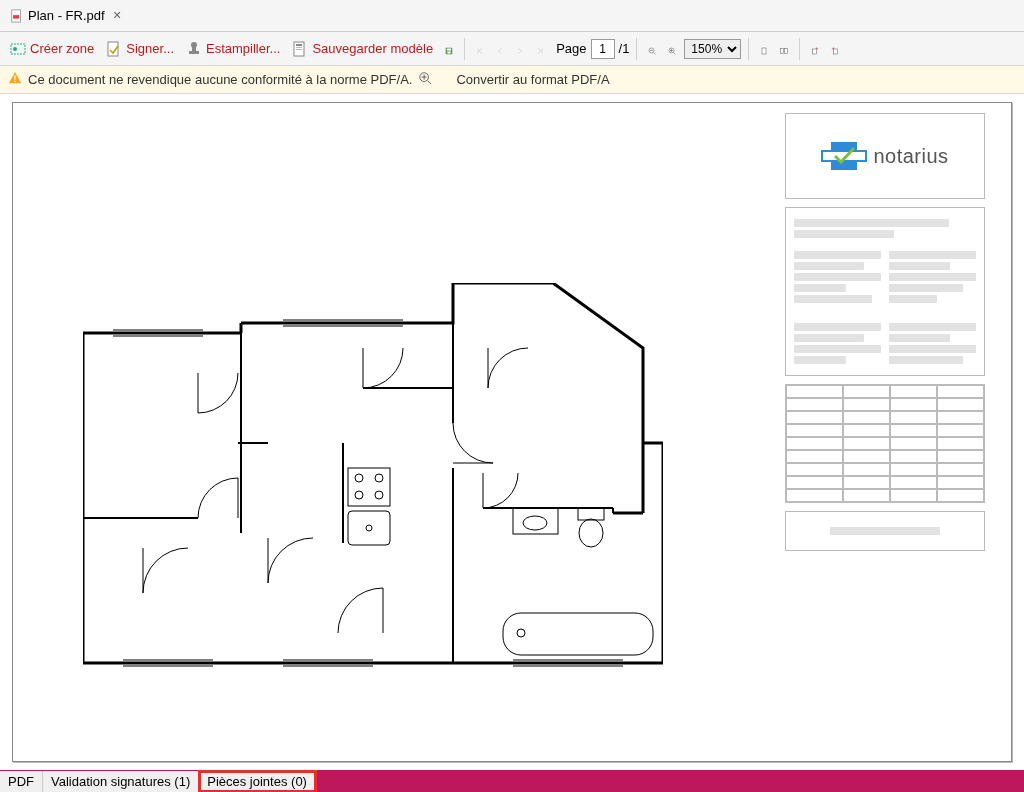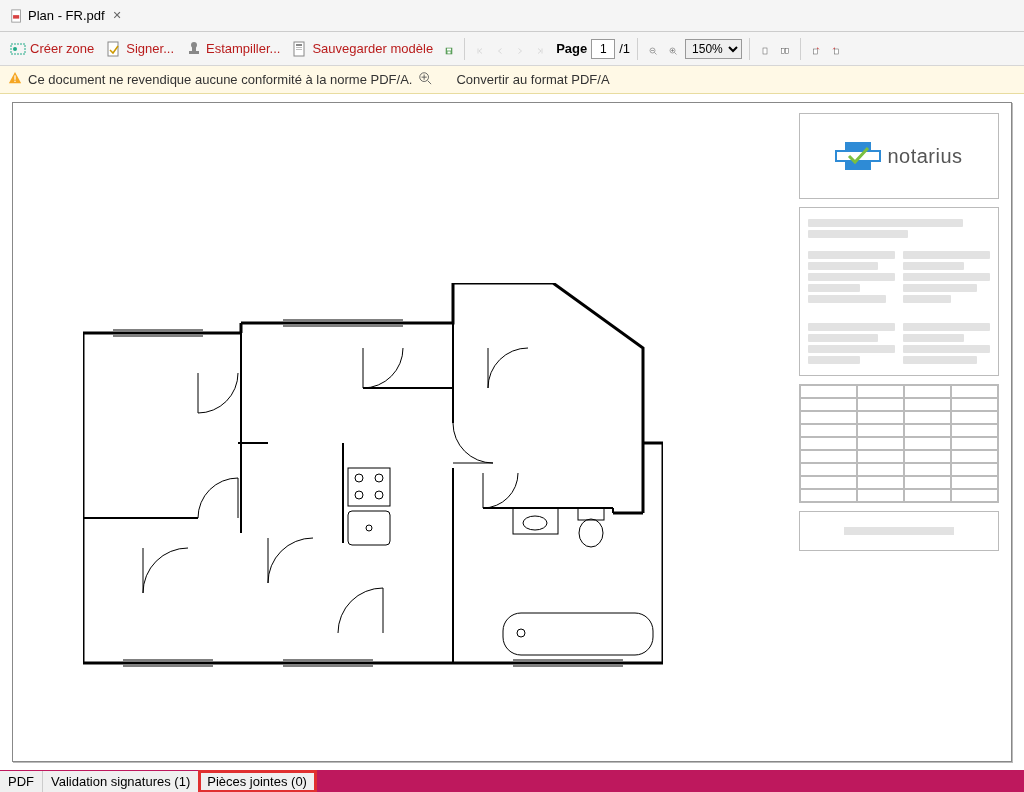--- a/index.html
+++ b/index.html
@@ -11,21 +11,21 @@
   .toolbar { display: flex; align-items: center; height: 34px; padding: 0 6px; gap: 4px; border-bottom: 1px solid #d6d6d6; background: #f5f5f5; }
   .tbtn { display: inline-flex; align-items: center; gap: 4px; padding: 2px 4px; font-size: 13px; color: #b91c1c; cursor: pointer; border-radius: 2px; }
   .tico { width: 16px; height: 16px; display: inline-block; }
   .sep { width: 1px; height: 22px; background: #d0d0d0; margin: 0 3px; }
   .page-input { width: 24px; height: 20px; text-align: center; border: 1px solid #999; font-size: 12px; }
   .zoom-select { height: 20px; font-size: 12px; border: 1px solid #999; padding: 0 2px; }
   .infobar { height: 28px; background: #fff9e6; border-bottom: 1px solid #e8dca0; display: flex; align-items: center; padding: 0 8px; gap: 6px; font-size: 13px; color: #333; }
   .viewer { flex: 1; background: #fff; position: relative; overflow: hidden; }
   .pagewrap { position: absolute; left: 12px; top: 8px; bottom: 8px; right: 12px; background: #fff; border: 1px solid #888; box-shadow: 1px 1px 0 #bbb; }
   .floorplan { position: absolute; left: 70px; top: 180px; width: 580px; height: 400px; }
-  .sidebox { position: absolute; right: 12px; top: 10px; width: 200px; bottom: 10px; display: flex; flex-direction: column; gap: 8px; }
+  .sidebox { position: absolute; right: 26px; top: 10px; width: 200px; bottom: 10px; display: flex; flex-direction: column; gap: 8px; }
   .panel { border: 1px solid #bbb; padding: 8px; }
   .logo { display: flex; align-items: center; justify-content: center; height: 86px; gap: 6px; }
   .grayline { height: 8px; background: #e2e2e2; margin: 3px 0; border-radius: 1px; }
   .graycol { display: flex; gap: 8px; }
   .graycol > div { flex: 1; }
   .tablegrid { display: grid; grid-template-columns: 1.2fr 1fr 1fr 1fr; border: 0 solid #bbb; }
   .tablegrid div { border: 0.5px solid #bbb; height: 13px; }
   .stamp { height: 40px; display: flex; align-items: center; justify-content: center; }
   .stamp .slab { width: 110px; height: 8px; background: #e2e2e2; }
   .bottom-tabs { height: 22px; border-top: 1px solid #be185d; display: flex; align-items: stretch; background: #be185d; font-size: 13px; }
@@ -106,21 +106,21 @@
   <span class="tico tbtn disabled"><svg viewBox="0 0 16 16">
         <path d="M11 3L5 8l6 5" stroke="#555" fill="none"></path>
       </svg></span>
   <span class="tico tbtn disabled"><svg viewBox="0 0 16 16">
         <path d="M5 3l6 5-6 5" stroke="#555" fill="none"></path>
       </svg></span>
   <span class="tico tbtn disabled"><svg viewBox="0 0 16 16">
         <path d="M12 3v10M4 3l6 5-6 5" stroke="#555" fill="none"></path>
       </svg></span>
 
-  <span style="margin-left:4px;font-weight:bold;">Page</span>
+  <span style="margin-left:4px;">Page</span>
   <input class="page-input" value="1" style="">
   <span>/1</span>
 
   <div class="sep"></div>
 
   <span class="tico tbtn"><svg viewBox="0 0 16 16">
         <circle cx="7" cy="7" r="5" fill="none" stroke="#555"></circle>
         <line x1="11" y1="11" x2="15" y2="15" stroke="#555"></line>
         <line x1="4" y1="7" x2="10" y2="7" stroke="#555"></line>
       </svg></span>

